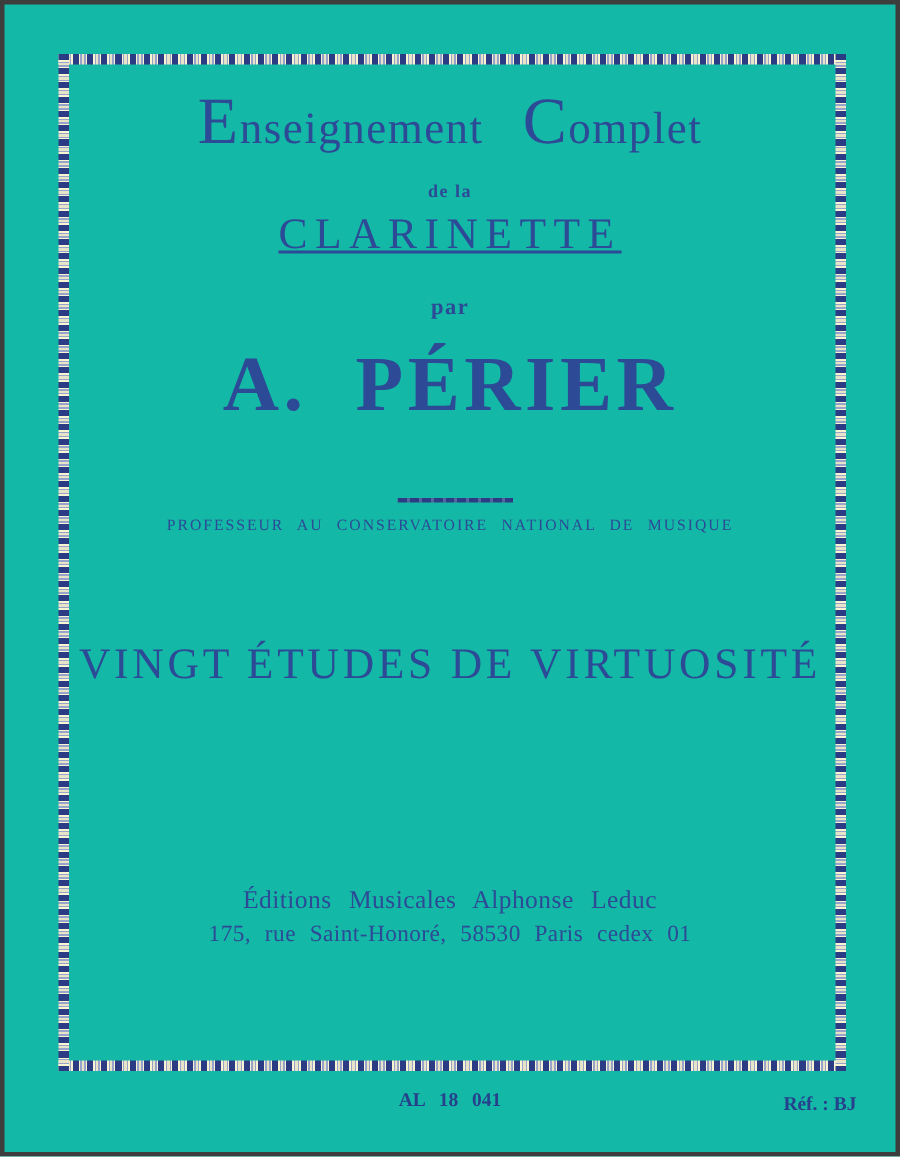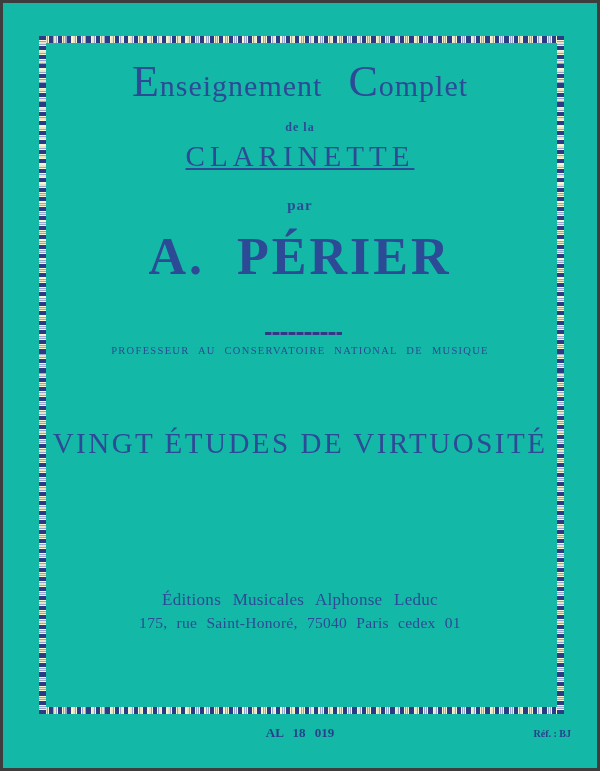--- a/index.html
+++ b/index.html
@@ -149,21 +149,21 @@
     top: 722px;
     font-size: 13px;
     font-weight: bold;
     word-spacing: 6px;
     color: #26418c;
   }
   .reference-code {
     position: absolute;
     top: 725px;
     right: 26px;
-    font-size: 10px;
+    font-size: 13px;
     font-weight: bold;
     color: #26418c;
     white-space: nowrap;
   }
 </style>
 </head>
 <body>
 
 <div class="page">
 
@@ -185,19 +185,19 @@
   <div class="centered author">A. PÉRIER</div>
 
   <div class="centered author-title">PROFESSEUR AU CONSERVATOIRE NATIONAL DE MUSIQUE</div>
 
   <div class="divider-rule"></div>
 
   <div class="centered publisher-name">Éditions Musicales Alphonse Leduc</div>
 
   <div class="centered work-title">VINGT ÉTUDES DE VIRTUOSITÉ</div>
 
-  <div class="centered publisher-address">175, rue Saint-Honoré, 75040 Paris cedex 01</div>
-
-  <div class="centered catalog-number">AL 18 019</div>
+  <div class="centered publisher-address">175, rue Saint-Honoré, 58530 Paris cedex 01</div>
+
+  <div class="centered catalog-number">AL 18 041</div>
 
   <div class="reference-code">Réf. : BJ</div>
 
 </div>
 
 </body></html>

